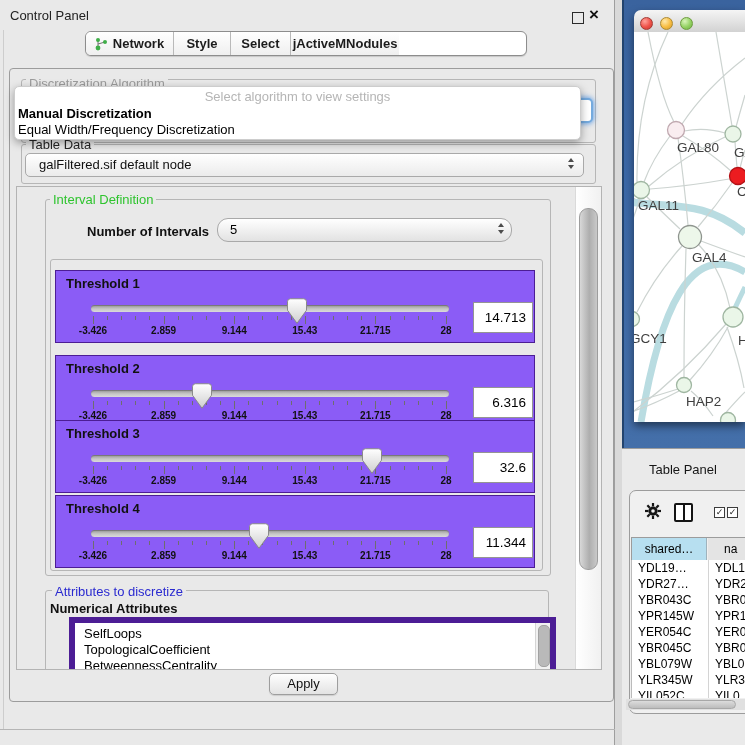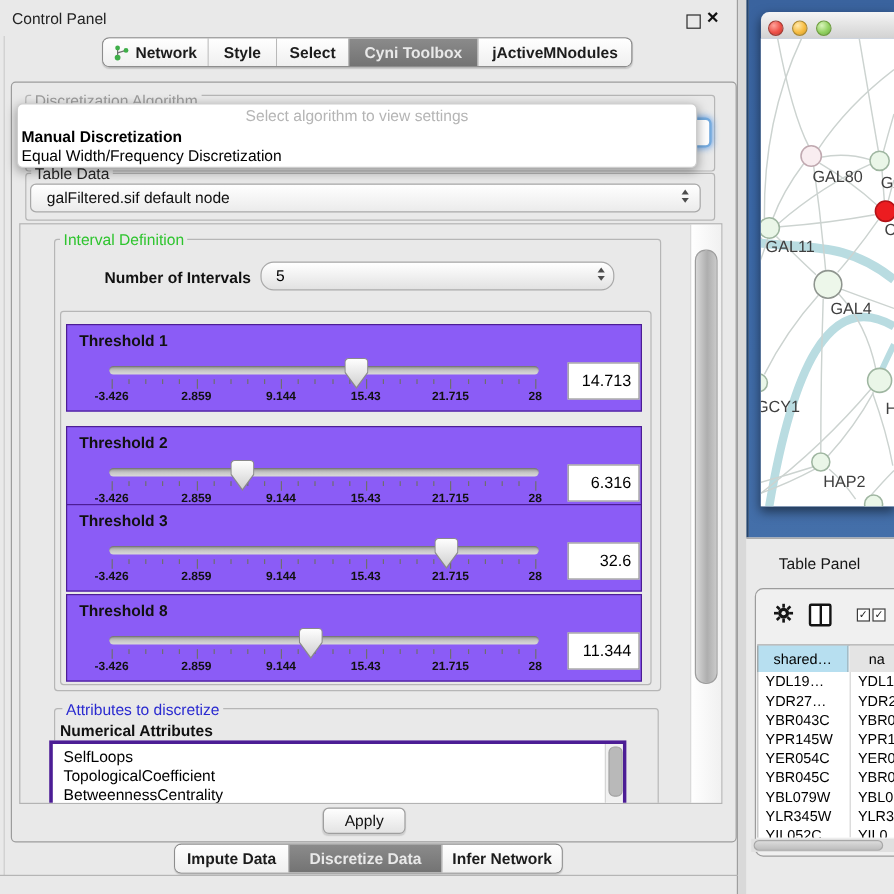--- a/index.html
+++ b/index.html
@@ -74,21 +74,21 @@
      background:linear-gradient(#969696,#c6c6c6 55%,#dadada);box-shadow:inset 0 1px 1px rgba(0,0,0,0.25);}
   .tick{position:absolute;width:1px;background:#6e6e6e;}
   .ticklabel{position:absolute;width:50px;text-align:center;font-size:10px;font-weight:bold;color:#111;top:54px;}
   .tvalue{position:absolute;left:417px;top:31px;width:52px;height:29px;background:#fff;border:1px solid #949494;
      font-size:13.5px;text-align:right;line-height:29px;padding-right:6px;color:#000;}
   .thumb{position:absolute;top:27px;width:20px;height:27px;}
   
   #grp-attr{left:28px;top:403px;width:502px;height:84px;}
   #lg-attr{left:35px;top:397px;color:#2a2ad0;}
   #lbl-numattr{left:33px;top:414px;font-size:13px;font-weight:bold;color:#111;}
-  #attrlist{left:24px;top:430px;width:475px;height:50px;background:#fff;border:3px solid #4c1d95;overflow:hidden;}
+  #attrlist{left:52px;top:430px;width:475px;height:50px;background:#fff;border:6px solid #4c1d95;overflow:hidden;}
   .attritem{position:absolute;left:9px;height:16px;line-height:16px;font-size:13px;color:#000;white-space:nowrap;}
   #attr-vtrack{position:absolute;right:0;top:0;width:14px;height:50px;background:#f1f1f1;border-left:1px solid #d5d5d5;}
   #attr-vthumb{position:absolute;left:1.5px;top:2px;width:10px;height:40px;border-radius:5px;background:#b9b9b9;border:1px solid #a2a2a2;}
   
   #applybtn{left:259px;top:604px;width:67px;height:20px;border:1px solid #9e9e9e;border-radius:5px;
      background:linear-gradient(#fefefe,#e3e3e3);font-size:13px;text-align:center;line-height:20px;color:#111;
      box-shadow:0 1px 1px rgba(0,0,0,0.12);}
   #cp-bottom-line{left:0;top:729px;width:615px;height:1px;background:#b5b5b5;}
   
   #strip{left:615px;top:0;width:7px;height:745px;background:#d9d9d9;}
@@ -156,23 +156,20 @@
           <circle cx="3" cy="11" r="2.4" fill="#3fae49"></circle>
           <circle cx="10" cy="5" r="2" fill="#3fae49"></circle>
         </svg>
         <span>Network</span>
       </div>
       <div class="tabseg">
           <span>Style</span>
         </div>
       <div class="tabseg">
           <span>Select</span>
-        </div>
-      <div class="tabseg sel">
-          <span>Cyni Toolbox</span>
         </div>
       <div class="tabseg">
           <span>jActiveMNodules</span>
         </div>
     </div>
 
     <div id="main-panel" class="abs">
       <div id="grp-algo" class="group"></div>
       <div id="lg-algo" class="legend">Discretization Algorithm</div>
       <div id="combo-algo" class="abs"></div>
@@ -319,21 +316,21 @@
               <div class="ticklabel" style="left:153.20px">9.144</div>
               <div class="ticklabel" style="left:223.80px">15.43</div>
               <div class="ticklabel" style="left:294.40px">21.715</div>
               <div class="ticklabel" style="left:365.00px">28</div>
               <svg class="thumb" style="left:305.86px" width="20" height="27" viewBox="0 0 20 27">
                 <path d="M3.5,0.75 h13 a3,3 0 0 1 3,3 v8.5 l-9.5,13 l-9.5,-13 v-8.5 a3,3 0 0 1 3,-3 z" fill="url(#thg)" stroke="#8a8a8a" stroke-width="1"></path>
               </svg>
               <div class="tvalue">32.6</div>
             </div>
             <div class="tpanel" style="top: 308px;">
-              <div class="tlabel">Threshold 8</div>
+              <div class="tlabel">Threshold 4</div>
               <div class="ttrack"></div>
               <div class="tick" style="left:37.00px;top:45px;height:8px"></div>
               <div class="tick" style="left:51.12px;top:45px;height:4px"></div>
               <div class="tick" style="left:65.24px;top:45px;height:4px"></div>
               <div class="tick" style="left:79.36px;top:45px;height:4px"></div>
               <div class="tick" style="left:93.48px;top:45px;height:4px"></div>
               <div class="tick" style="left:107.60px;top:45px;height:8px"></div>
               <div class="tick" style="left:121.72px;top:45px;height:4px"></div>
               <div class="tick" style="left:135.84px;top:45px;height:4px"></div>
               <div class="tick" style="left:149.96px;top:45px;height:4px"></div>
@@ -379,31 +376,20 @@
             <div class="attritem" style="top: 35px;">BetweennessCentrality</div>
           </div>
 
         <div id="vtrack" class="abs"></div>
         <div id="vthumb" class="abs"></div>
       </div>
 
       <div id="applybtn" class="abs">Apply</div>
     </div>
 
-    <div id="bottabs" class="abs tabbar">
-      <div class="tabseg">
-          <span>Impute Data</span>
-        </div>
-      <div class="tabseg sel">
-          <span>Discretize Data</span>
-        </div>
-      <div class="tabseg">
-          <span>Infer Network</span>
-        </div>
-    </div>
     <div id="cp-bottom-line" class="abs"></div>
   </div>
 
   <div id="strip" class="abs"></div>
 
   <div id="bluebg" class="abs"></div>
   <div id="netwin" class="abs">
     <div id="nettitle" class="abs">
       <div id="light-red" class="light"></div>
       <div id="light-yellow" class="light"></div>

